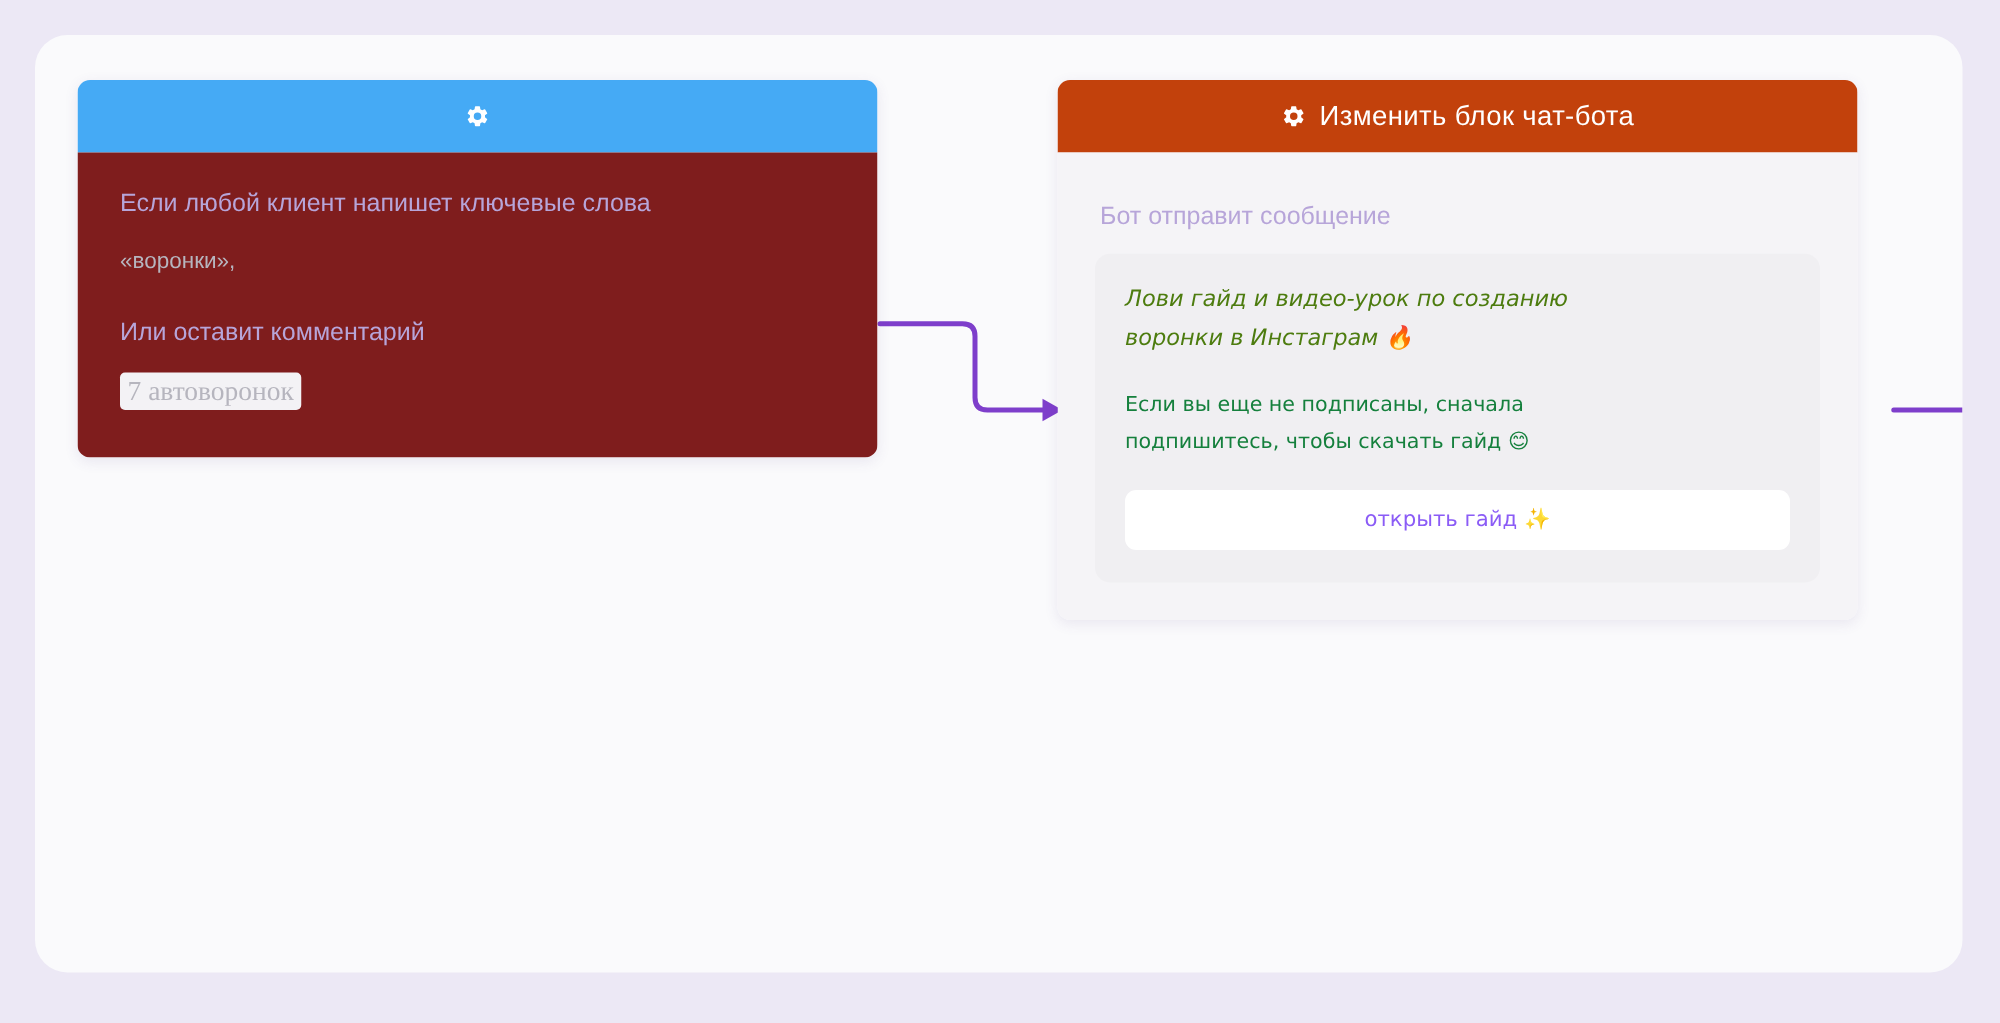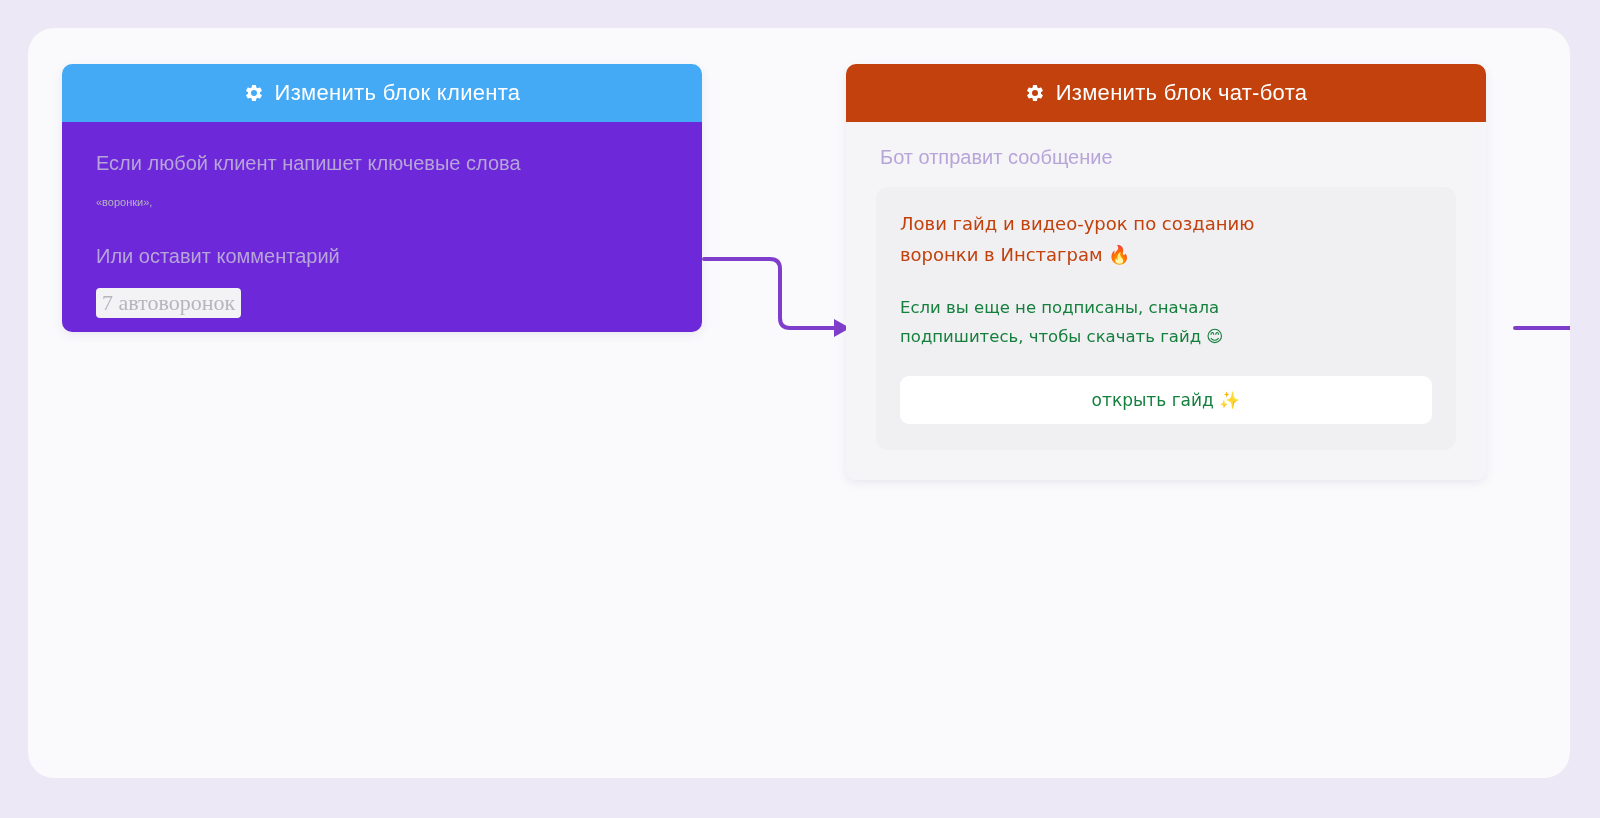--- a/index.html
+++ b/index.html
@@ -67,33 +67,33 @@
   
   #client-card {
     left: 34px;
     top: 36px;
     width: 640px;
   }
   #client-card .card-header {
     background: #45AAF5;
   }
   #client-card .card-body {
-    background: #6d28d9;
-    padding: 26px 34px 14px 34px;
+    background: #7f1d1d;
+    padding: 26px 34px 38px 34px;
   }
   .rule-heading {
     color: #B7A5D9;
     font-size: 20px;
     line-height: 1.55;
     margin: 0 0 16px 0;
     max-width: 500px;
   }
   .keyword {
     color: #B6B5BE;
-    font-size: 11px;
+    font-size: 18px;
     line-height: 1.45;
     margin: 0 0 12px 0;
   }
   .rule-heading.second {
     margin-top: 30px;
   }
   .chip {
     display: inline-block;
     color: #B6B5BE;
     background: #F3F2F5;
@@ -112,52 +112,53 @@
   #bot-card .card-header {
     background: #c2410c;
   }
   #bot-card .card-body {
     background: #F5F4F7;
     padding: 24px 30px 30px 30px;
   }
   .bot-label {
     color: #B7A5D9;
     font-size: 20px;
-    margin: 0 0 18px 4px;
+    margin: 16px 0 18px 4px;
   }
   .bubble {
     background: #F0EFF2;
     border-radius: 12px;
     padding: 22px 24px 26px 24px;
   }
   .msg-main {
-    color: #c2410c;
+    color: #4d7c0f;
     font-size: 18px;
     line-height: 1.72;
     margin: 0;
     max-width: 430px;
+    font-style: italic;
   }
   .msg-spacer {
     height: 22px;
   }
   .msg-small {
     color: #15803d;
     font-size: 16.5px;
     line-height: 1.78;
     margin: 0;
     max-width: 400px;
   }
   .bubble-button {
     margin-top: 24px;
     background: #FFFFFF;
     border: none;
     border-radius: 9px;
     width: 100%;
     height: 48px;
-    color: #15803d;
+    color: #8b5cf6;
     font-size: 17px;
     font-family: inherit;
     cursor: pointer;
     display: flex;
     align-items: center;
     justify-content: center;
   }
   .emoji {
     font-family: "DejaVu Sans", sans-serif;
   }
@@ -173,21 +174,20 @@
     <path d="M 1487 300 L 1542 300" fill="none" stroke="#7E3ECB" stroke-width="4" stroke-linecap="round"></path>
   </svg>
 
   <div class="card" id="client-card">
     <div class="card-header">
       <span>
         <svg class="gear" viewBox="0 0 24 24" fill="#FFFFFF">
           <path d="M19.14 12.94a7.07 7.07 0 0 0 0-1.88l2.03-1.58a.5.5 0 0 0 .12-.64l-1.92-3.32a.5.5 0 0 0-.6-.22l-2.39.96a7.2 7.2 0 0 0-1.63-.94l-.36-2.54a.5.5 0 0 0-.5-.42h-3.84a.5.5 0 0 0-.5.42l-.36 2.54c-.58.24-1.13.55-1.63.94l-2.39-.96a.5.5 0 0 0-.6.22L2.65 8.84a.5.5 0 0 0 .12.64l2.03 1.58a7.07 7.07 0 0 0 0 1.88l-2.03 1.58a.5.5 0 0 0-.12.64l1.92 3.32c.12.22.38.3.6.22l2.39-.96c.5.39 1.05.7 1.63.94l.36 2.54c.4.24.25.42.5.42h3.84a.5.5 0 0 0 .5-.42l.36-2.54c.58-.24 1.13-.55 1.63-.94l2.39.96c.22.08.48 0 .6-.22l1.92-3.32a.5.5 0 0 0-.12-.64l-2.03-1.58zM12 15.6A3.6 3.6 0 1 1 12 8.4a3.6 3.6 0 0 1 0 7.2z"></path>
         </svg>
       </span>
-      <span class="card-title">Изменить блок клиента</span>
     </div>
     <div class="card-body">
       <p class="rule-heading">Если любой клиент напишет ключевые слова</p>
       <p class="keyword">«воронки»,</p>
       <p class="rule-heading second">Или оставит комментарий</p>
       <span class="chip">7 автоворонок</span>
     </div>
   </div>
 
   <div class="card" id="bot-card">

